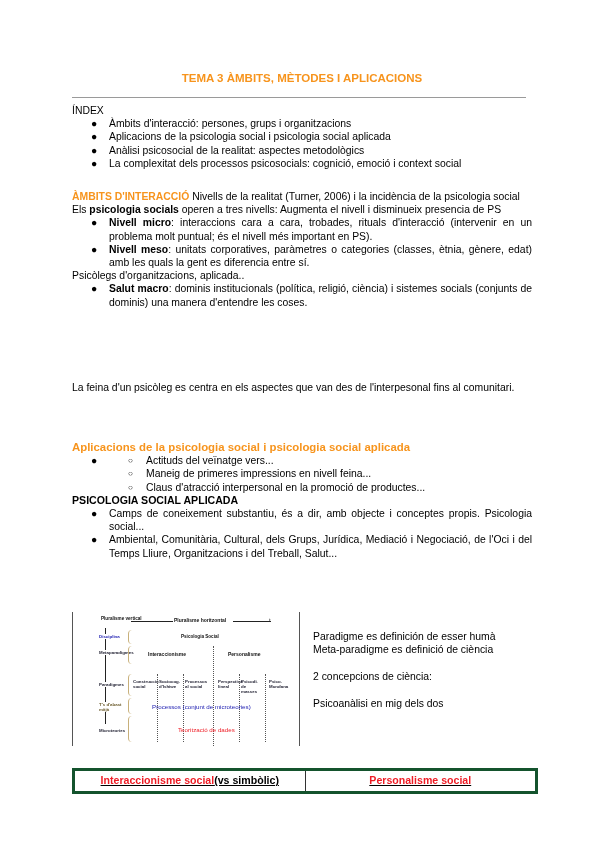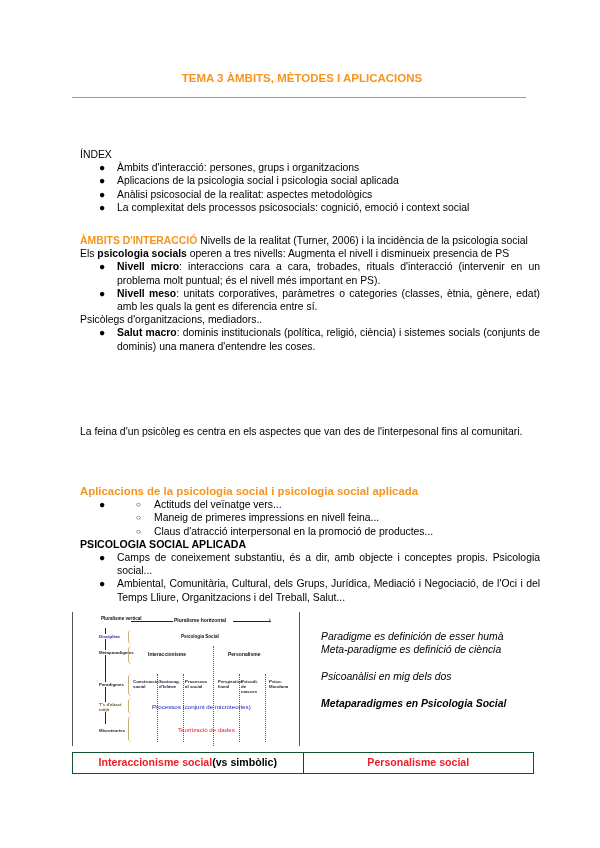--- a/index.html
+++ b/index.html
@@ -2,43 +2,43 @@
 <html><head>
 <meta charset="utf-8">
 <style>
   html, body { margin: 0; padding: 0; background: #ffffff; }
   body { width: 600px; height: 848px; position: relative; overflow: hidden;
          font-family: "Liberation Sans", sans-serif; color: #000; font-size: 10.4px; line-height: 13.2px; }
   .page { position: absolute; left: 72px; top: 0; width: 460px; }
   .title { position: absolute; top: 72px; left: 0; width: 460px; text-align: center;
            color: #F7941D; font-weight: bold; font-size: 11.5px; }
   .hr { position: absolute; top: 97px; left: 0; width: 454px; height: 0; border-top: 1px solid #9a9a9a; }
-  .block { position: absolute; left: 8px; width: 460px; margin-top: 44px; }
+  .block { position: absolute; left: 0; width: 460px; }
   .txt { margin: 0; padding: 0; text-align: justify; }
   ul { margin: 0; padding: 0; list-style: none; }
   li { position: relative; padding-left: 37px; text-align: justify; }
   li .bullet { position: absolute; left: 19px; top: 0; }
   li.sub { padding-left: 74px; }
   li.sub .bullet { left: 56px; font-size: 8px; }
   .orange { color: #F7941D; font-weight: bold; }
   .h2 { color: #F7941D; font-weight: bold; font-size: 11.4px; }
   .h3 { font-weight: bold; font-size: 10.6px; }
   .red { color: #ee1c25; font-weight: bold; }
   
   .figure { position: absolute; left: 0; top: 612px; width: 226px; height: 134px; border-left: 1px solid #555; border-right: 1px solid #555; }
   .fig-inner { position: absolute; left: 0; top: 0; width: 226px; height: 134px; }
   .d { position: absolute; font-size: 4.6px; line-height: 5.2px; font-weight: bold; color: #111; white-space: nowrap; }
   .dl { position: absolute; font-size: 4.4px; line-height: 5px; font-weight: bold; color: #223; }
   .brace { position: absolute; border-left: 1.5px solid #c8b07a; border-radius: 4px 0 0 4px; width: 3px; }
   .vdot { position: absolute; border-left: 1px dotted #555; }
   .arrow-v { position: absolute; width: 1px; background: #222; }
   .hline { position: absolute; height: 1px; background: #222; }
-  .right-col { position: absolute; left: 240px; top: 630px; width: 234px; padding-left: 9px; font-style: italic; }
+  .right-col { position: absolute; left: 232px; top: 630px; width: 234px; padding-left: 9px; }
   .right-col p { margin: 0 0 13.5px 0; }
-  .tbl { position: absolute; left: 0; top: 752px; width: 460px; height: 20px; border: 1px solid #14532d; display: flex; }
+  .tbl { position: absolute; left: 0; top: 768px; width: 460px; height: 20px; border: 3px solid #14532d; display: flex; text-decoration: underline; }
   .tbl .cell { flex: 1; display: flex; align-items: center; justify-content: center; font-weight: bold; font-size: 10.6px; }
   .tbl .cell + .cell { border-left: 1px solid #333; }
 </style>
 </head>
 <body>
 
 <div class="page">
 
   <div class="title">TEMA 3 ÀMBITS, MÈTODES I APLICACIONS</div>
   <div class="hr"></div>
@@ -53,21 +53,21 @@
     </ul>
   </div>
 
   <div class="block" style="top:190px;">
     <p class="txt"><span class="orange">ÀMBITS D'INTERACCIÓ</span><span> Nivells de la realitat (Turner, 2006) i la incidència de la psicologia social</span></p>
     <p class="txt"><span>Els </span><b>psicologia socials</b><span> operen a tres nivells: Augmenta el nivell i disminueix presencia de PS</span></p>
     <ul>
       <li><span class="bullet">●</span><b>Nivell micro</b><span>: interaccions cara a cara, trobades, rituals d'interacció (intervenir en un problema molt puntual; és el nivell més important en PS).</span></li>
       <li><span class="bullet">●</span><b>Nivell meso</b><span>: unitats corporatives, paràmetres o categories (classes, ètnia, gènere, edat) amb les quals la gent es diferencia entre sí.</span></li>
     </ul>
-    <p class="txt">Psicòlegs d'organitzacions, mediadors..</p>
+    <p class="txt">Psicòlegs d'organitzacions, aplicada..</p>
     <ul>
       <li><span class="bullet">●</span><b>Salut macro</b><span>: dominis institucionals (política, religió, ciència) i sistemes socials (conjunts de dominis) una manera d'entendre les coses.</span></li>
     </ul>
   </div>
 
   <div class="block" style="top:381px;">
     <p class="txt">La feina d'un psicòleg es centra en els aspectes que van des de l'interpesonal fins al comunitari.</p>
   </div>
 
   <div class="block" style="top:441px;">
@@ -124,22 +124,22 @@
 
       <div class="dl" style="left:26px; top:116px; background:#fff;">Microteories</div>
       <div class="brace" style="left:55px; top:104px; height:26px;"></div>
       <div class="d" style="left:105px; top:115px; font-size:6.2px; font-weight:normal; color:#ee1c25;">Teorització de dades</div>
     </div>
   </div>
 
   <div class="right-col">
     <p style="margin-bottom:0;">Paradigme es definición de esser humà</p>
     <p>Meta-paradigme es definició de ciència</p>
+    <p>2 concepcions de ciència:</p>
     <p>Psicoanàlisi en mig dels dos</p>
-    <p style="font-weight:bold; margin:0;">Metaparadigmes en Psicologia Social</p>
   </div>
 
   <div class="tbl">
     <div class="cell">
         <span class="red">Interaccionisme social</span>
         <span> (vs simbòlic)</span>
       </div>
     <div class="cell">
         <span class="red">Personalisme social</span>
       </div>

